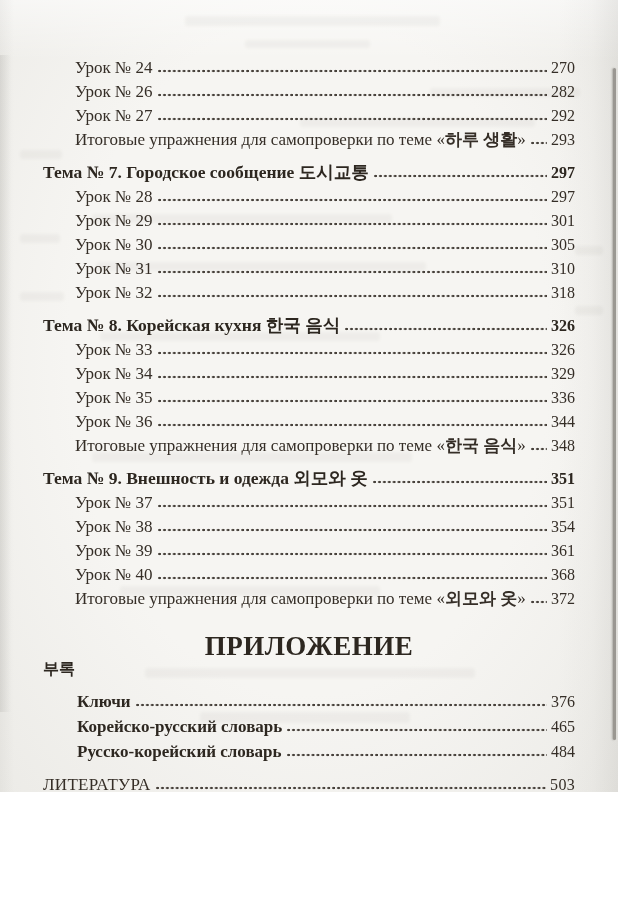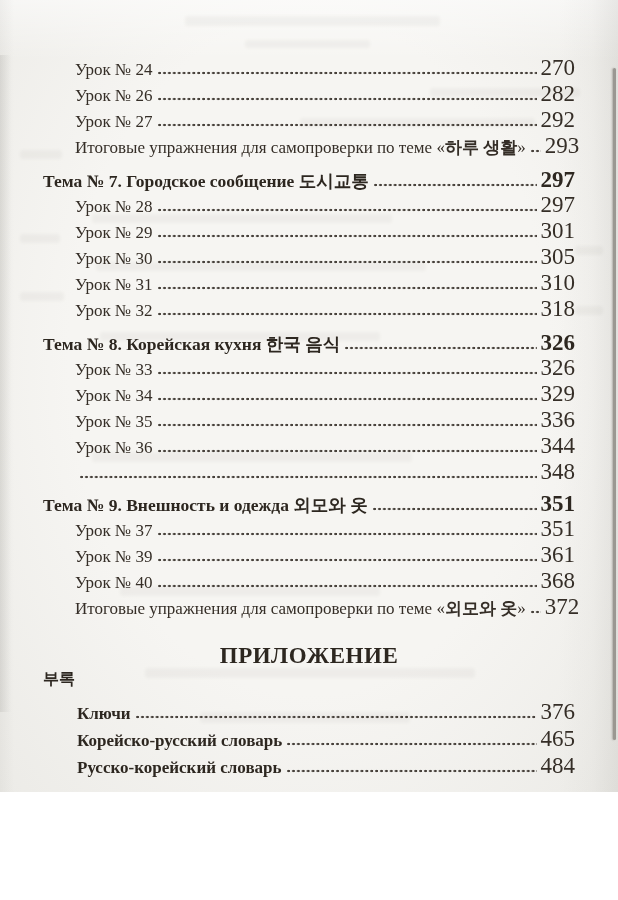--- a/index.html
+++ b/index.html
@@ -56,25 +56,25 @@
   .toc-row.summary .kr { font-weight: bold; }
   .kr { font-family: "Liberation Serif", "DejaVu Sans", serif; }
   .leader {
     flex: 1 1 auto; min-width: 10px; height: 4px;
     margin: 0 4px 0 5px;
     background-image: radial-gradient(circle at 1.6px 2px, #46403a 1.1px, rgba(0,0,0,0) 1.55px);
     background-size: 4.9px 4px;
     background-repeat: repeat-x;
     background-position: left bottom;
   }
-  .pagenum { flex: 0 0 auto; font-size: 23px; }
+  .pagenum { flex: 0 0 auto; font-size: 16px; }
 
   .appendix-title {
     margin-top: 22px; text-align: center;
-    font-weight: bold; font-size: 23px; line-height: 26px;
+    font-weight: bold; font-size: 27px; line-height: 26px;
     letter-spacing: 0.5px; color: #2d2720;
   }
   .appendix-subtitle {
     text-align: left; font-weight: bold; font-size: 16px; line-height: 20px;
     color: #2d2720;
     font-family: "Liberation Serif", "DejaVu Sans", serif;
   }
   .appendix-list { margin-top: 10px; }
   .toc-row.appendix-item { padding-left: 34px; font-weight: bold; line-height: 25px; color: #2d2720; }
   .toc-row.appendix-item .pagenum { font-weight: normal; color: #352e27; }
@@ -177,32 +177,38 @@
           <span class="label"><span>Урок № 35</span><span class="kr"></span><span></span></span>
           <span class="leader"></span>
           <span class="pagenum">336</span>
         </div>
         <div class="toc-row lesson">
           <span class="label"><span>Урок № 36</span><span class="kr"></span><span></span></span>
           <span class="leader"></span>
           <span class="pagenum">344</span>
         </div>
         <div class="toc-row summary">
+          <span class="label"><span>Итоговые упражнения для самопроверки по теме «</span><span class="kr">한국 음식</span><span>»</span></span>
           <span class="leader"></span>
           <span class="pagenum">348</span>
         </div>
         <div class="toc-row theme">
           <span class="label"><span>Тема № 9. Внешность и одежда </span><span class="kr">외모와 옷</span><span></span></span>
           <span class="leader"></span>
           <span class="pagenum">351</span>
         </div>
         <div class="toc-row lesson">
           <span class="label"><span>Урок № 37</span><span class="kr"></span><span></span></span>
           <span class="leader"></span>
           <span class="pagenum">351</span>
+        </div>
+        <div class="toc-row lesson">
+          <span class="label"><span>Урок № 38</span><span class="kr"></span><span></span></span>
+          <span class="leader"></span>
+          <span class="pagenum">354</span>
         </div>
         <div class="toc-row lesson">
           <span class="label"><span>Урок № 39</span><span class="kr"></span><span></span></span>
           <span class="leader"></span>
           <span class="pagenum">361</span>
         </div>
         <div class="toc-row lesson">
           <span class="label"><span>Урок № 40</span><span class="kr"></span><span></span></span>
           <span class="leader"></span>
           <span class="pagenum">368</span>

